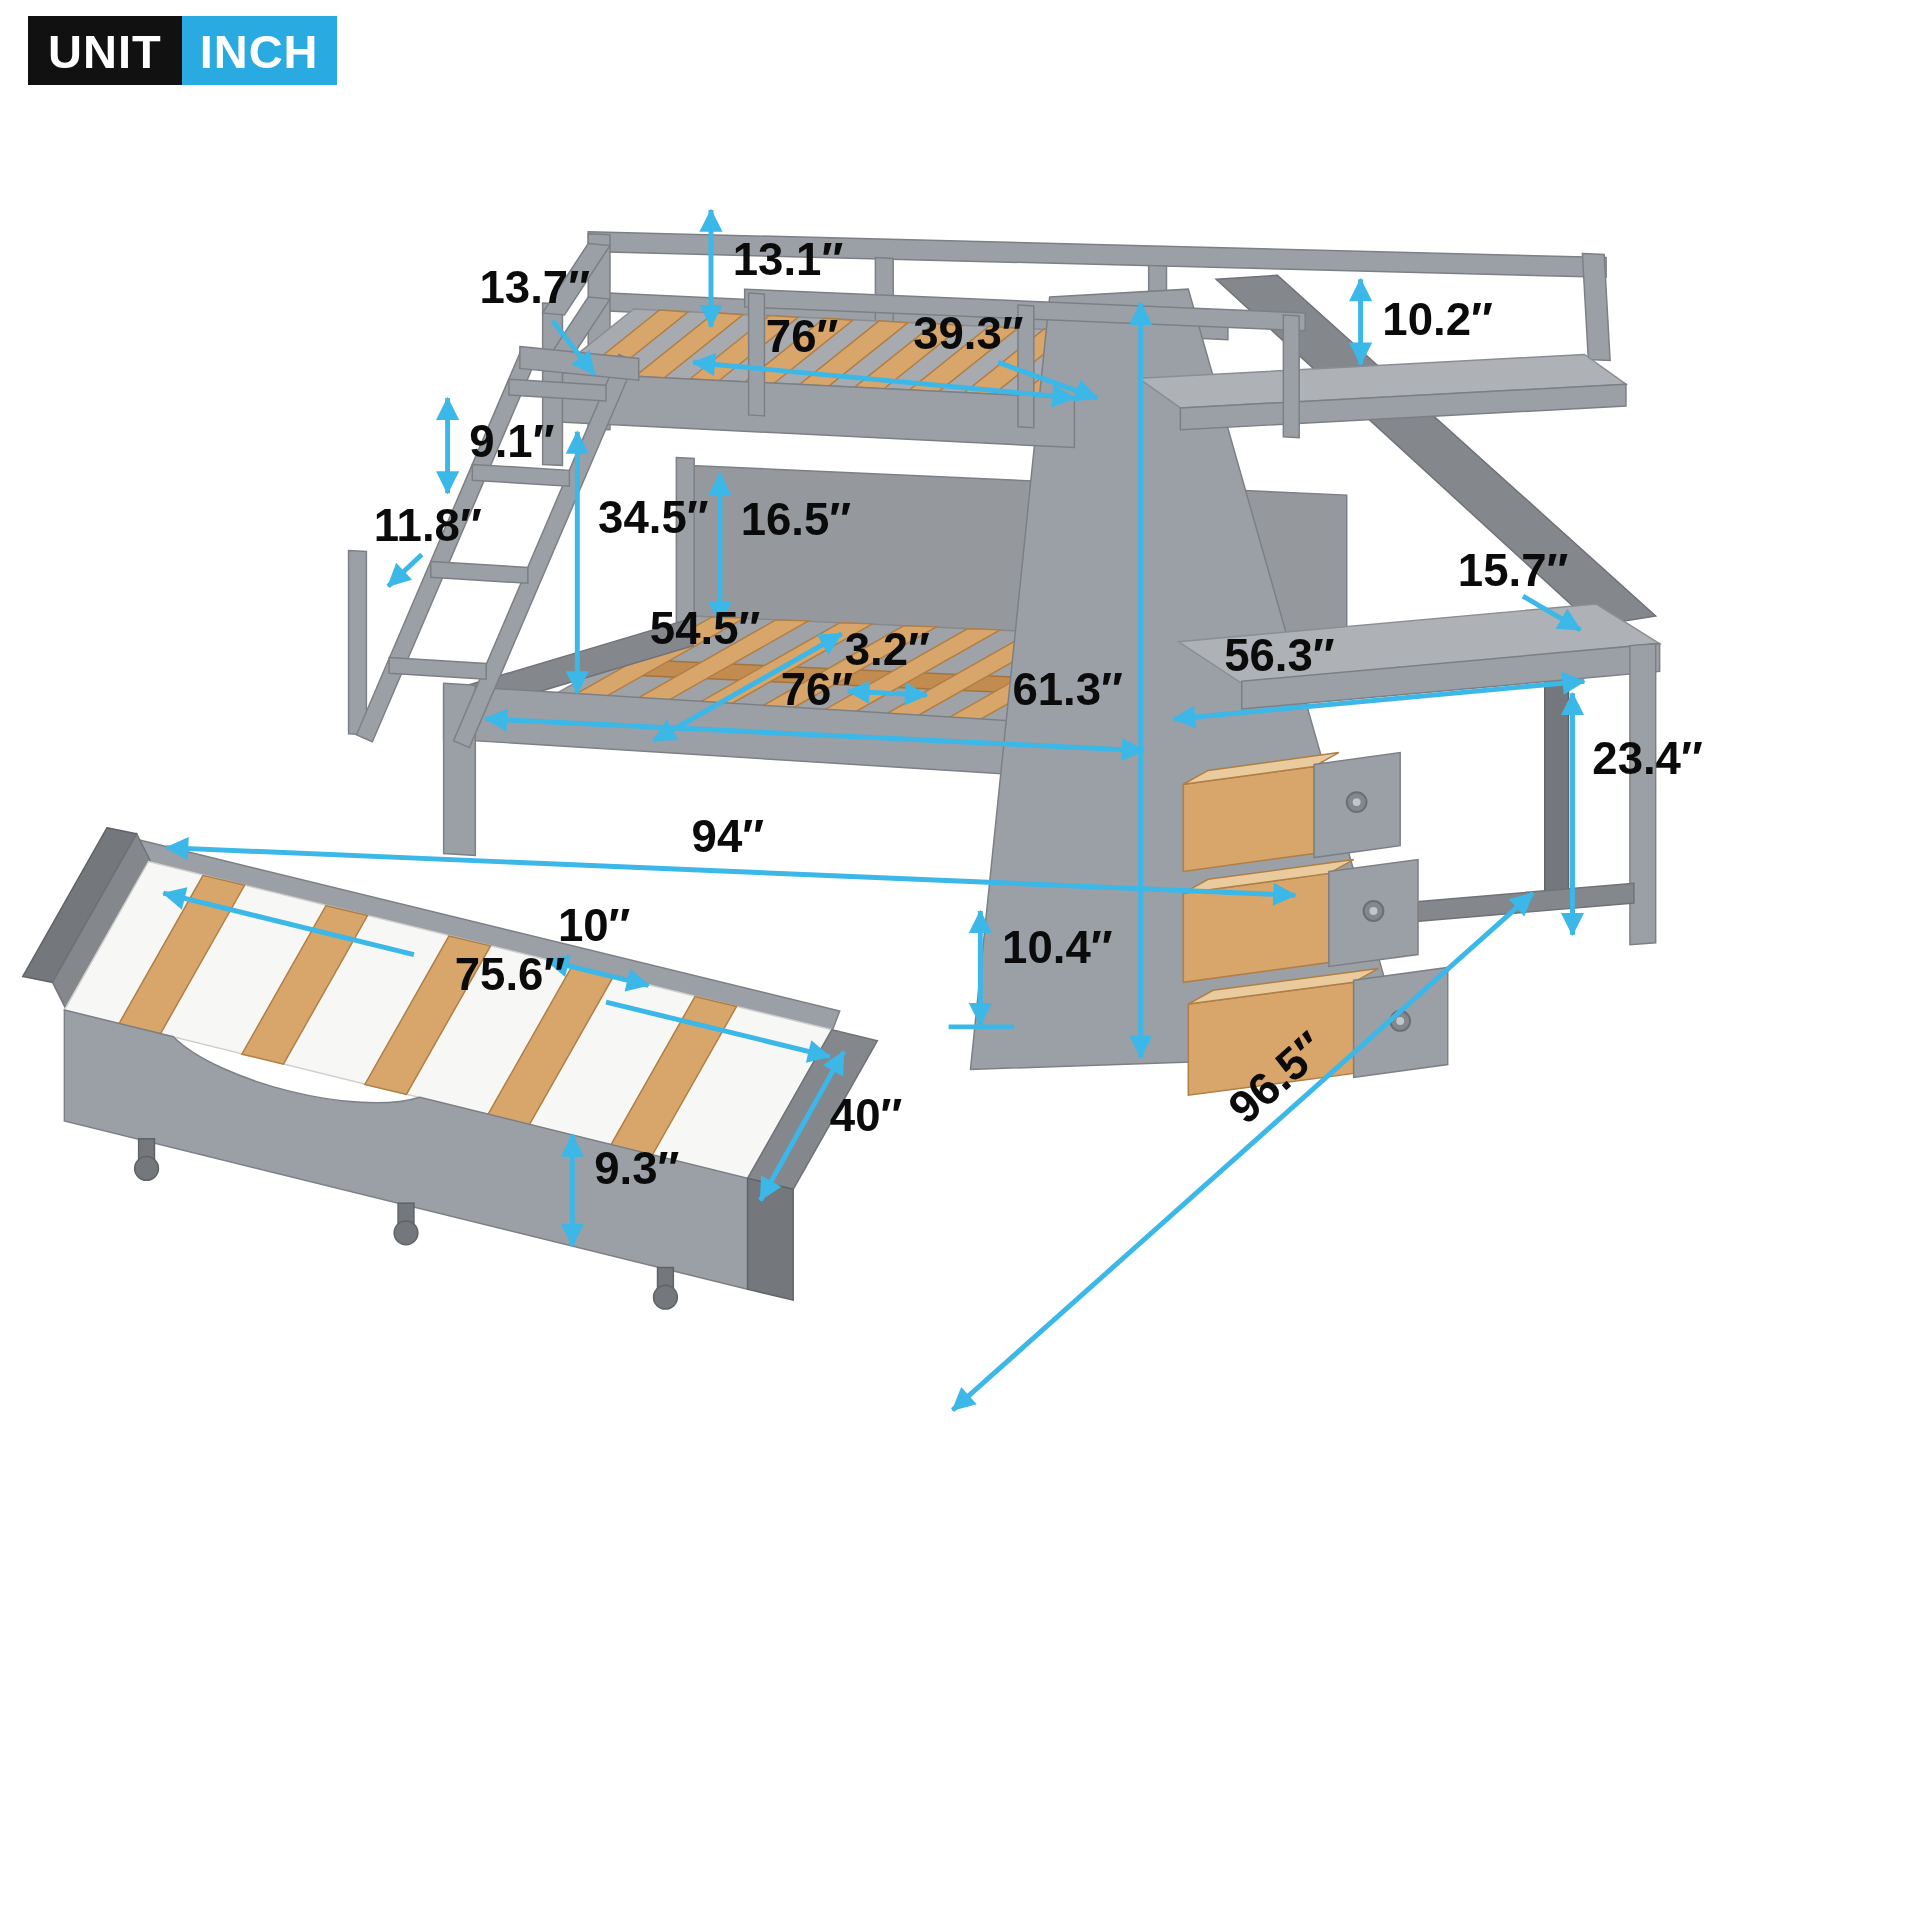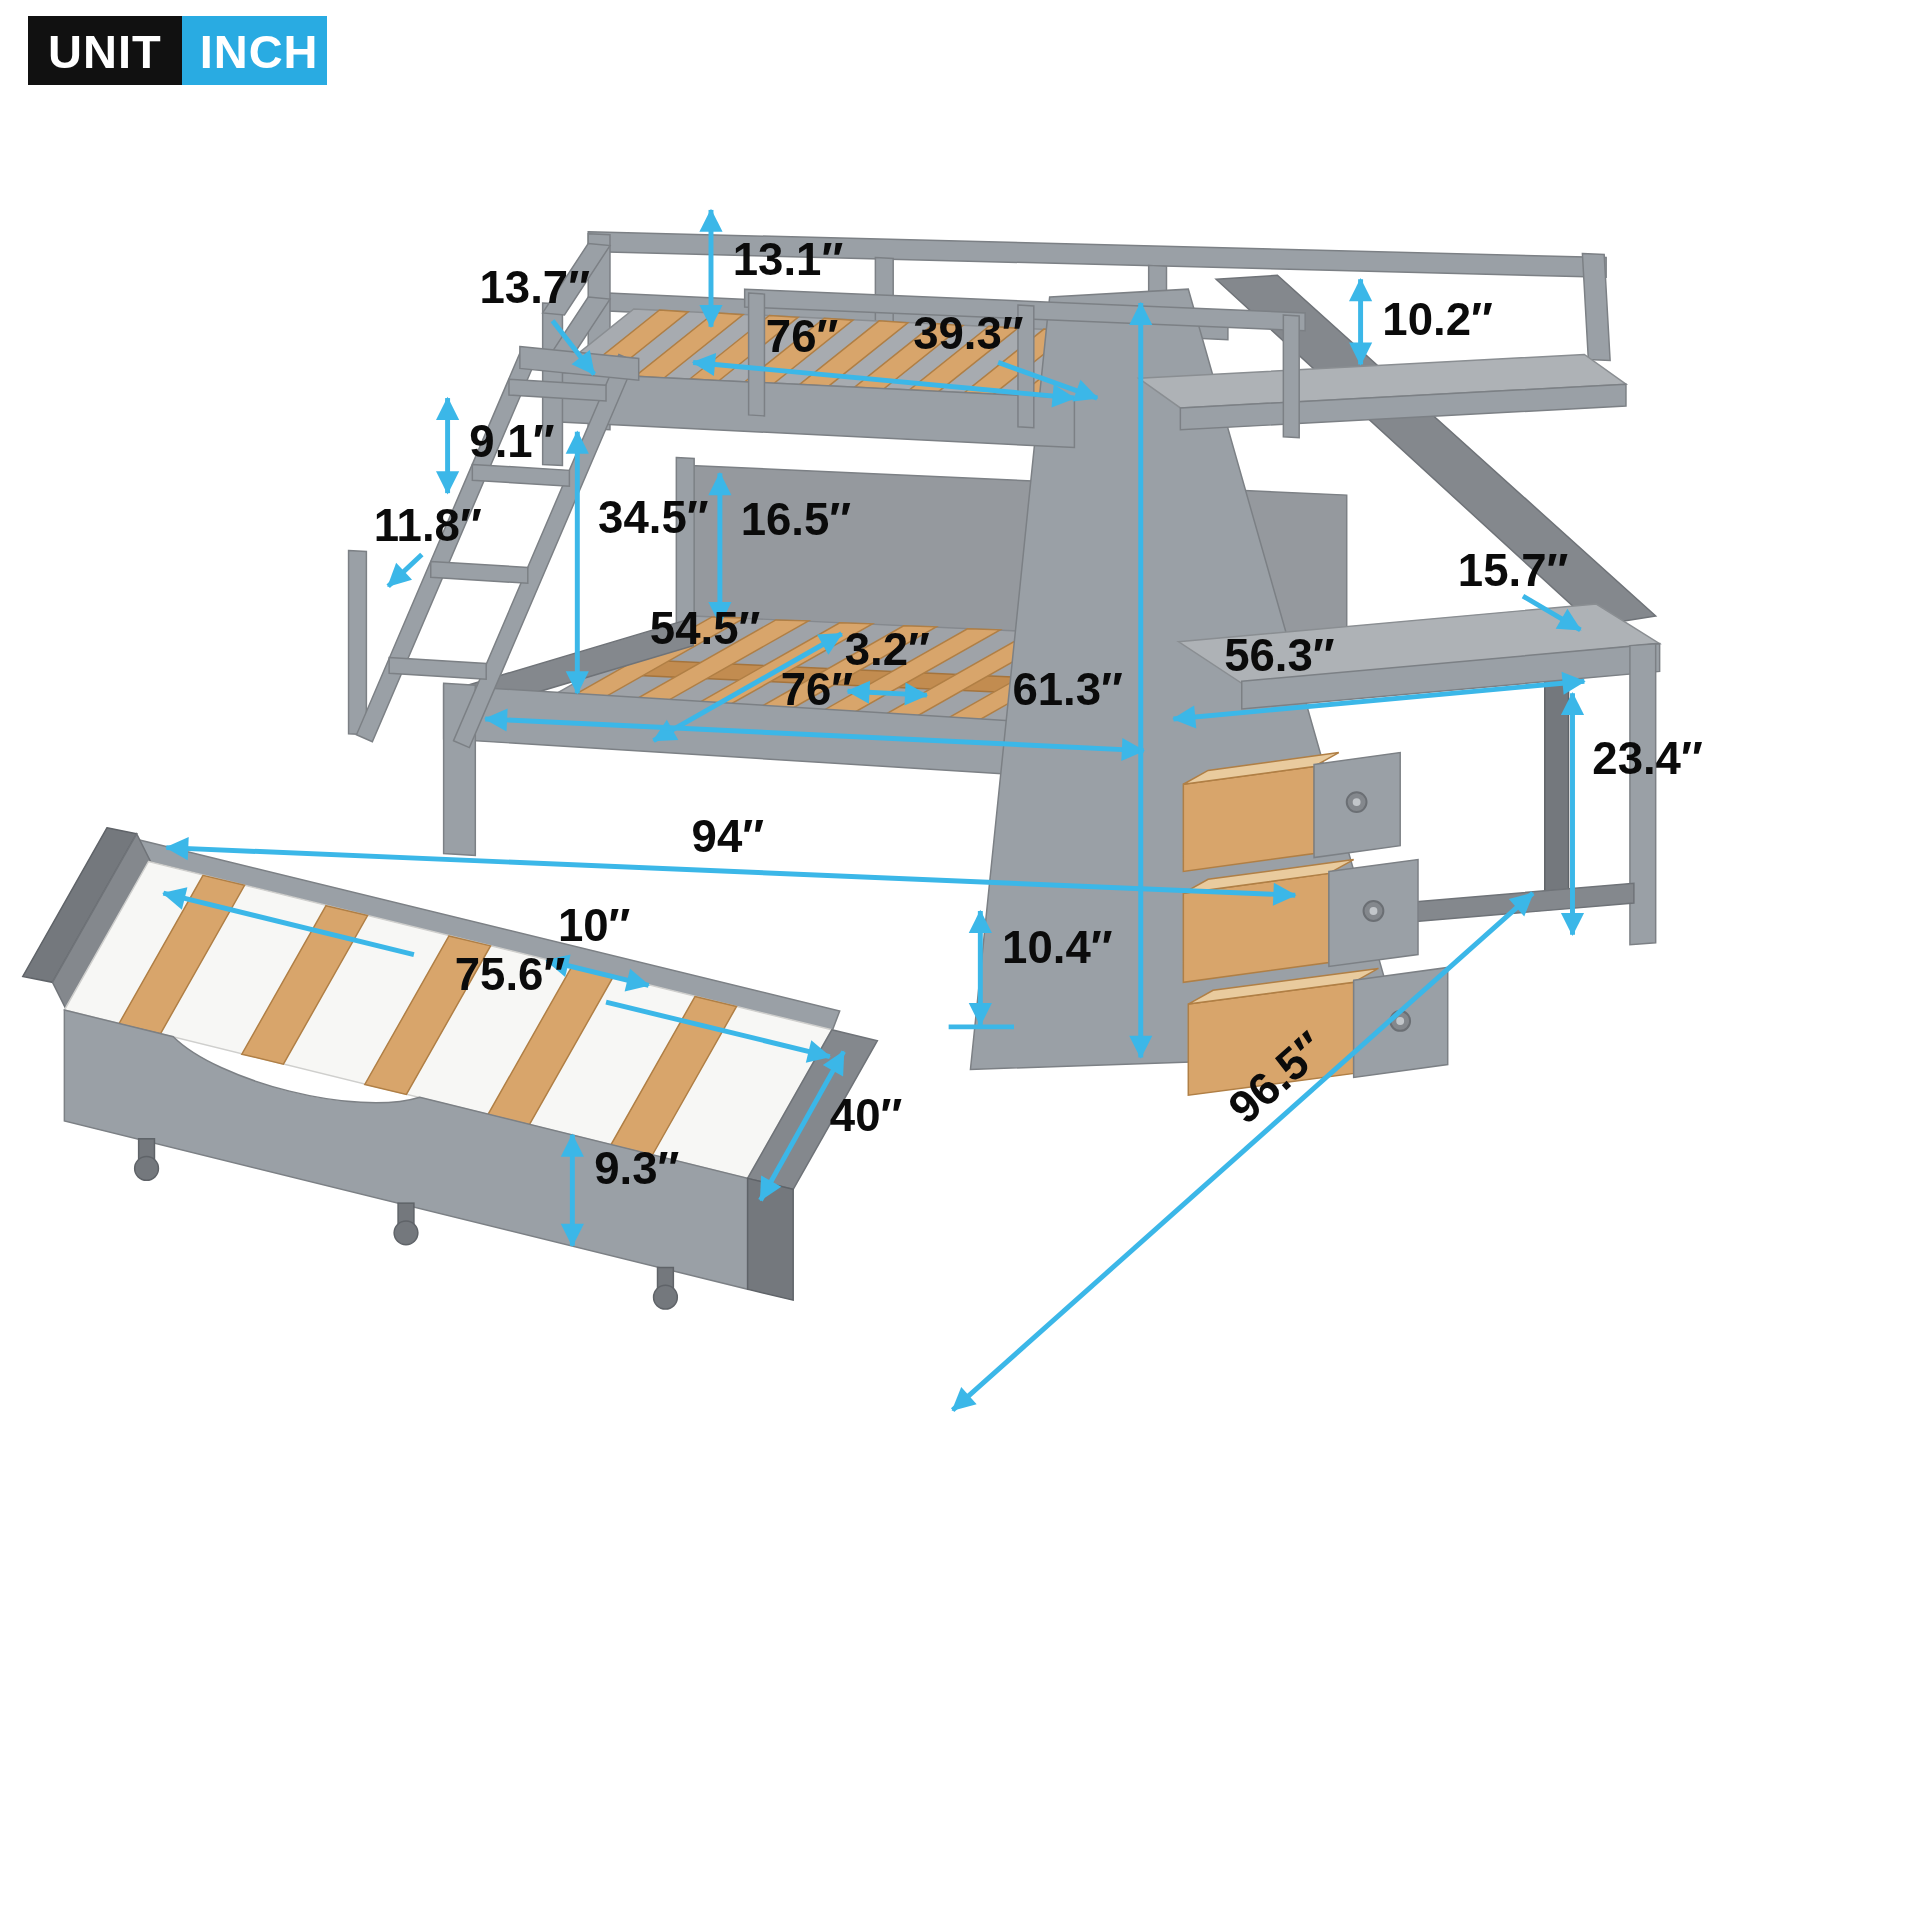--- a/index.html
+++ b/index.html
@@ -1,21 +1,21 @@
 <!DOCTYPE html>
 <html><head>
 <meta charset="utf-8">
 <style>
   html,body { margin:0; padding:0; background:#ffffff; }
   .stage { position:relative; width:1927px; height:1927px; background:#ffffff; overflow:hidden;
            font-family:"Liberation Sans", sans-serif; }
   .badge { position:absolute; top:16px; left:28px; display:flex; color:#ffffff;
            font-weight:bold; font-size:47px; line-height:1; letter-spacing:1px; }
   .badge .unit { background:#111111; padding:12px 20px 10px 20px; }
-  .badge .inch { background:#29ABE2; padding:12px 8px 10px 18px; }
+  .badge .inch { background:#29ABE2; padding:12px 18px 10px 18px; }
 
   svg text { font-family:"Liberation Sans", sans-serif; font-weight:bold; font-size:46px; fill:#0b0b0b; }
 
   .dim  { stroke:#3BB7E8; stroke-width:5; fill:none; }
   .d2   { marker-start:url(#ah); marker-end:url(#ah); }
   .de   { marker-end:url(#ah); }
   .ds   { marker-start:url(#ah); }
 
   .gray    { fill:#9AA0A6; stroke:#7C8085; stroke-width:1.5; }
   .gray-l  { fill:#AEB2B6; stroke:#8A8E92; stroke-width:1.5; }

